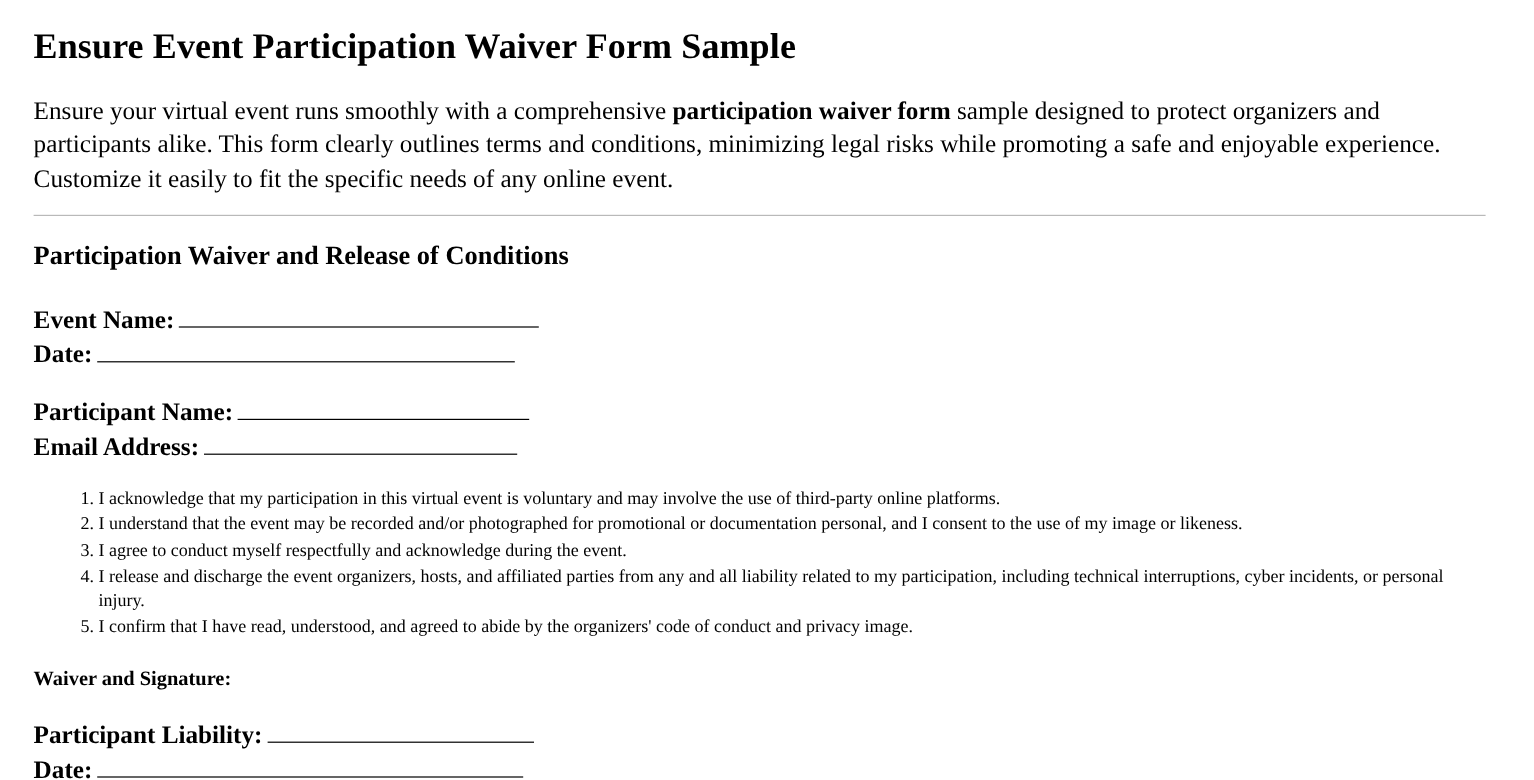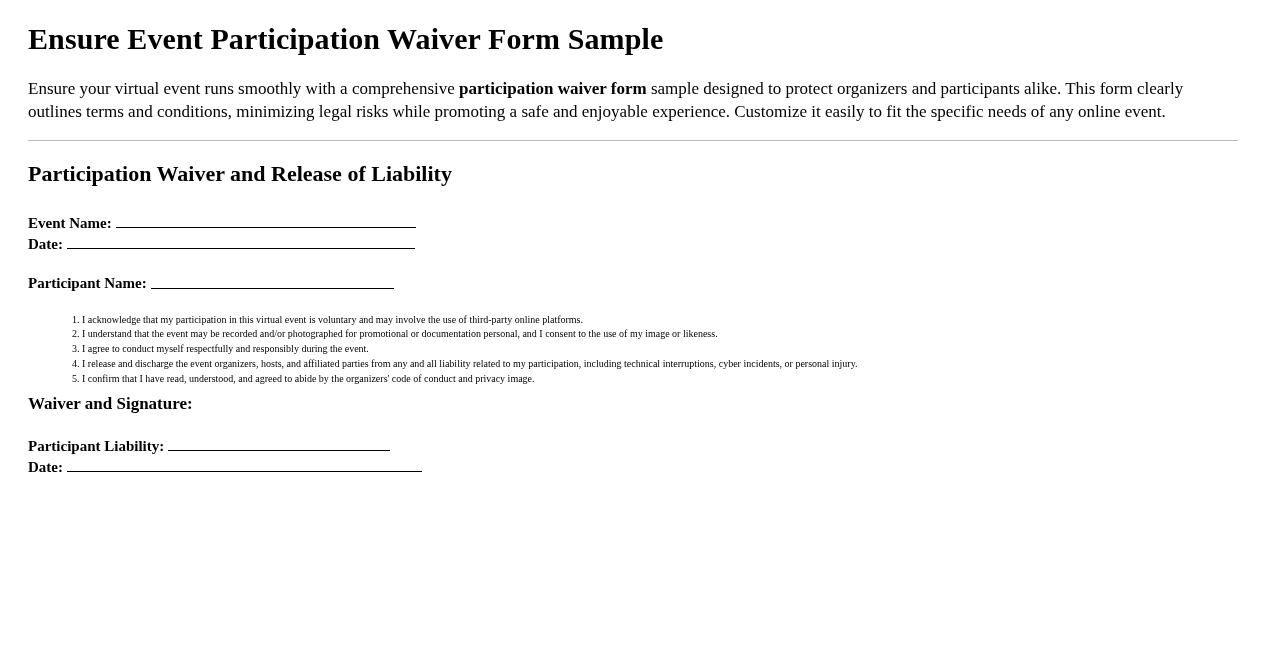--- a/index.html
+++ b/index.html
@@ -18,21 +18,21 @@
     padding: 22px 40px 0 28px;
     box-sizing: border-box;
   }
   h1.doc-title {
     font-size: 30px;
     font-weight: bold;
     margin: 0 0 22px 0;
     letter-spacing: 0.1px;
   }
   p.intro {
-    font-size: 17px;
+    font-size: 21px;
     line-height: 1.35;
     margin: 0 0 16px 0;
     max-width: 1215px;
   }
   p.intro b {
     font-weight: bold;
   }
   hr.divider {
     border: 0;
     border-top: 1px solid #b9b9b9;
@@ -40,21 +40,21 @@
   }
   h2.section-title {
     font-size: 22px;
     font-weight: bold;
     margin: 0 0 26px 0;
   }
   .field-group {
     margin-bottom: 18px;
   }
   .field-line {
-    font-size: 15px;
+    font-size: 21px;
     line-height: 1.4;
     white-space: nowrap;
   }
   .field-label {
     font-weight: bold;
   }
   .blank {
     display: inline-block;
     border-bottom: 1px solid #000;
     vertical-align: baseline;
@@ -66,23 +66,23 @@
   .blank.w245 { width: 243px; }
   .blank.w262 { width: 261px; }
   .blank.w222 { width: 222px; }
   .blank.w355 { width: 355px; }
   h3.sub-title {
     font-size: 16.5px;
     font-weight: bold;
     margin: 0 0 14px 0;
   }
   ol.terms {
-    margin: 0 0 8px 0;
+    margin: 0 0 22px 0;
     padding-left: 54px;
-    font-size: 10px;
+    font-size: 15px;
     line-height: 1.38;
   }
   ol.terms li {
     margin-bottom: 1px;
     max-width: 1180px;
   }
   h3.consent-title {
     font-size: 17px;
     font-weight: bold;
     margin: 0 0 22px 0;
@@ -96,42 +96,45 @@
 <body>
 
 <div class="page">
 
   <h1 class="doc-title">Ensure Event Participation Waiver Form Sample</h1>
 
   <p class="intro"><span>Ensure your virtual event runs smoothly with a comprehensive </span><b>participation waiver form</b><span> sample designed to protect organizers and participants alike. This form clearly outlines terms and conditions, minimizing legal risks while promoting a safe and enjoyable experience. Customize it easily to fit the specific needs of any online event.</span></p>
 
   <hr class="divider">
 
-  <h2 class="section-title">Participation Waiver and Release of Liability</h2>
+  <h2 class="section-title">Participation Waiver and Release of Conditions</h2>
 
   <div class="field-group">
     <div class="field-line">
       <span class="field-label">Event Name:</span><span class="blank w300"></span>
     </div>
     <div class="field-line">
       <span class="field-label">Date:</span><span class="blank w365"></span>
     </div>
   </div>
 
   <div class="field-group">
     <div class="field-line">
       <span class="field-label">Participant Name:</span><span class="blank w245"></span>
     </div>
+    <div class="field-line">
+      <span class="field-label">Email Address:</span><span class="blank w262"></span>
+    </div>
   </div>
 
 
   <ol class="terms">
     <li>I acknowledge that my participation in this virtual event is voluntary and may involve the use of third-party online platforms.</li>
     <li>I understand that the event may be recorded and/or photographed for promotional or documentation personal, and I consent to the use of my image or likeness.</li>
-    <li>I agree to conduct myself respectfully and responsibly during the event.</li>
+    <li>I agree to conduct myself respectfully and acknowledge during the event.</li>
     <li>I release and discharge the event organizers, hosts, and affiliated parties from any and all liability related to my participation, including technical interruptions, cyber incidents, or personal injury.</li>
     <li>I confirm that I have read, understood, and agreed to abide by the organizers' code of conduct and privacy image.</li>
   </ol>
 
   <h3 class="consent-title">Waiver and Signature:</h3>
 
 
   <div class="field-group">
     <div class="field-line">
       <span class="field-label">Participant Liability:</span><span class="blank w222"></span>

